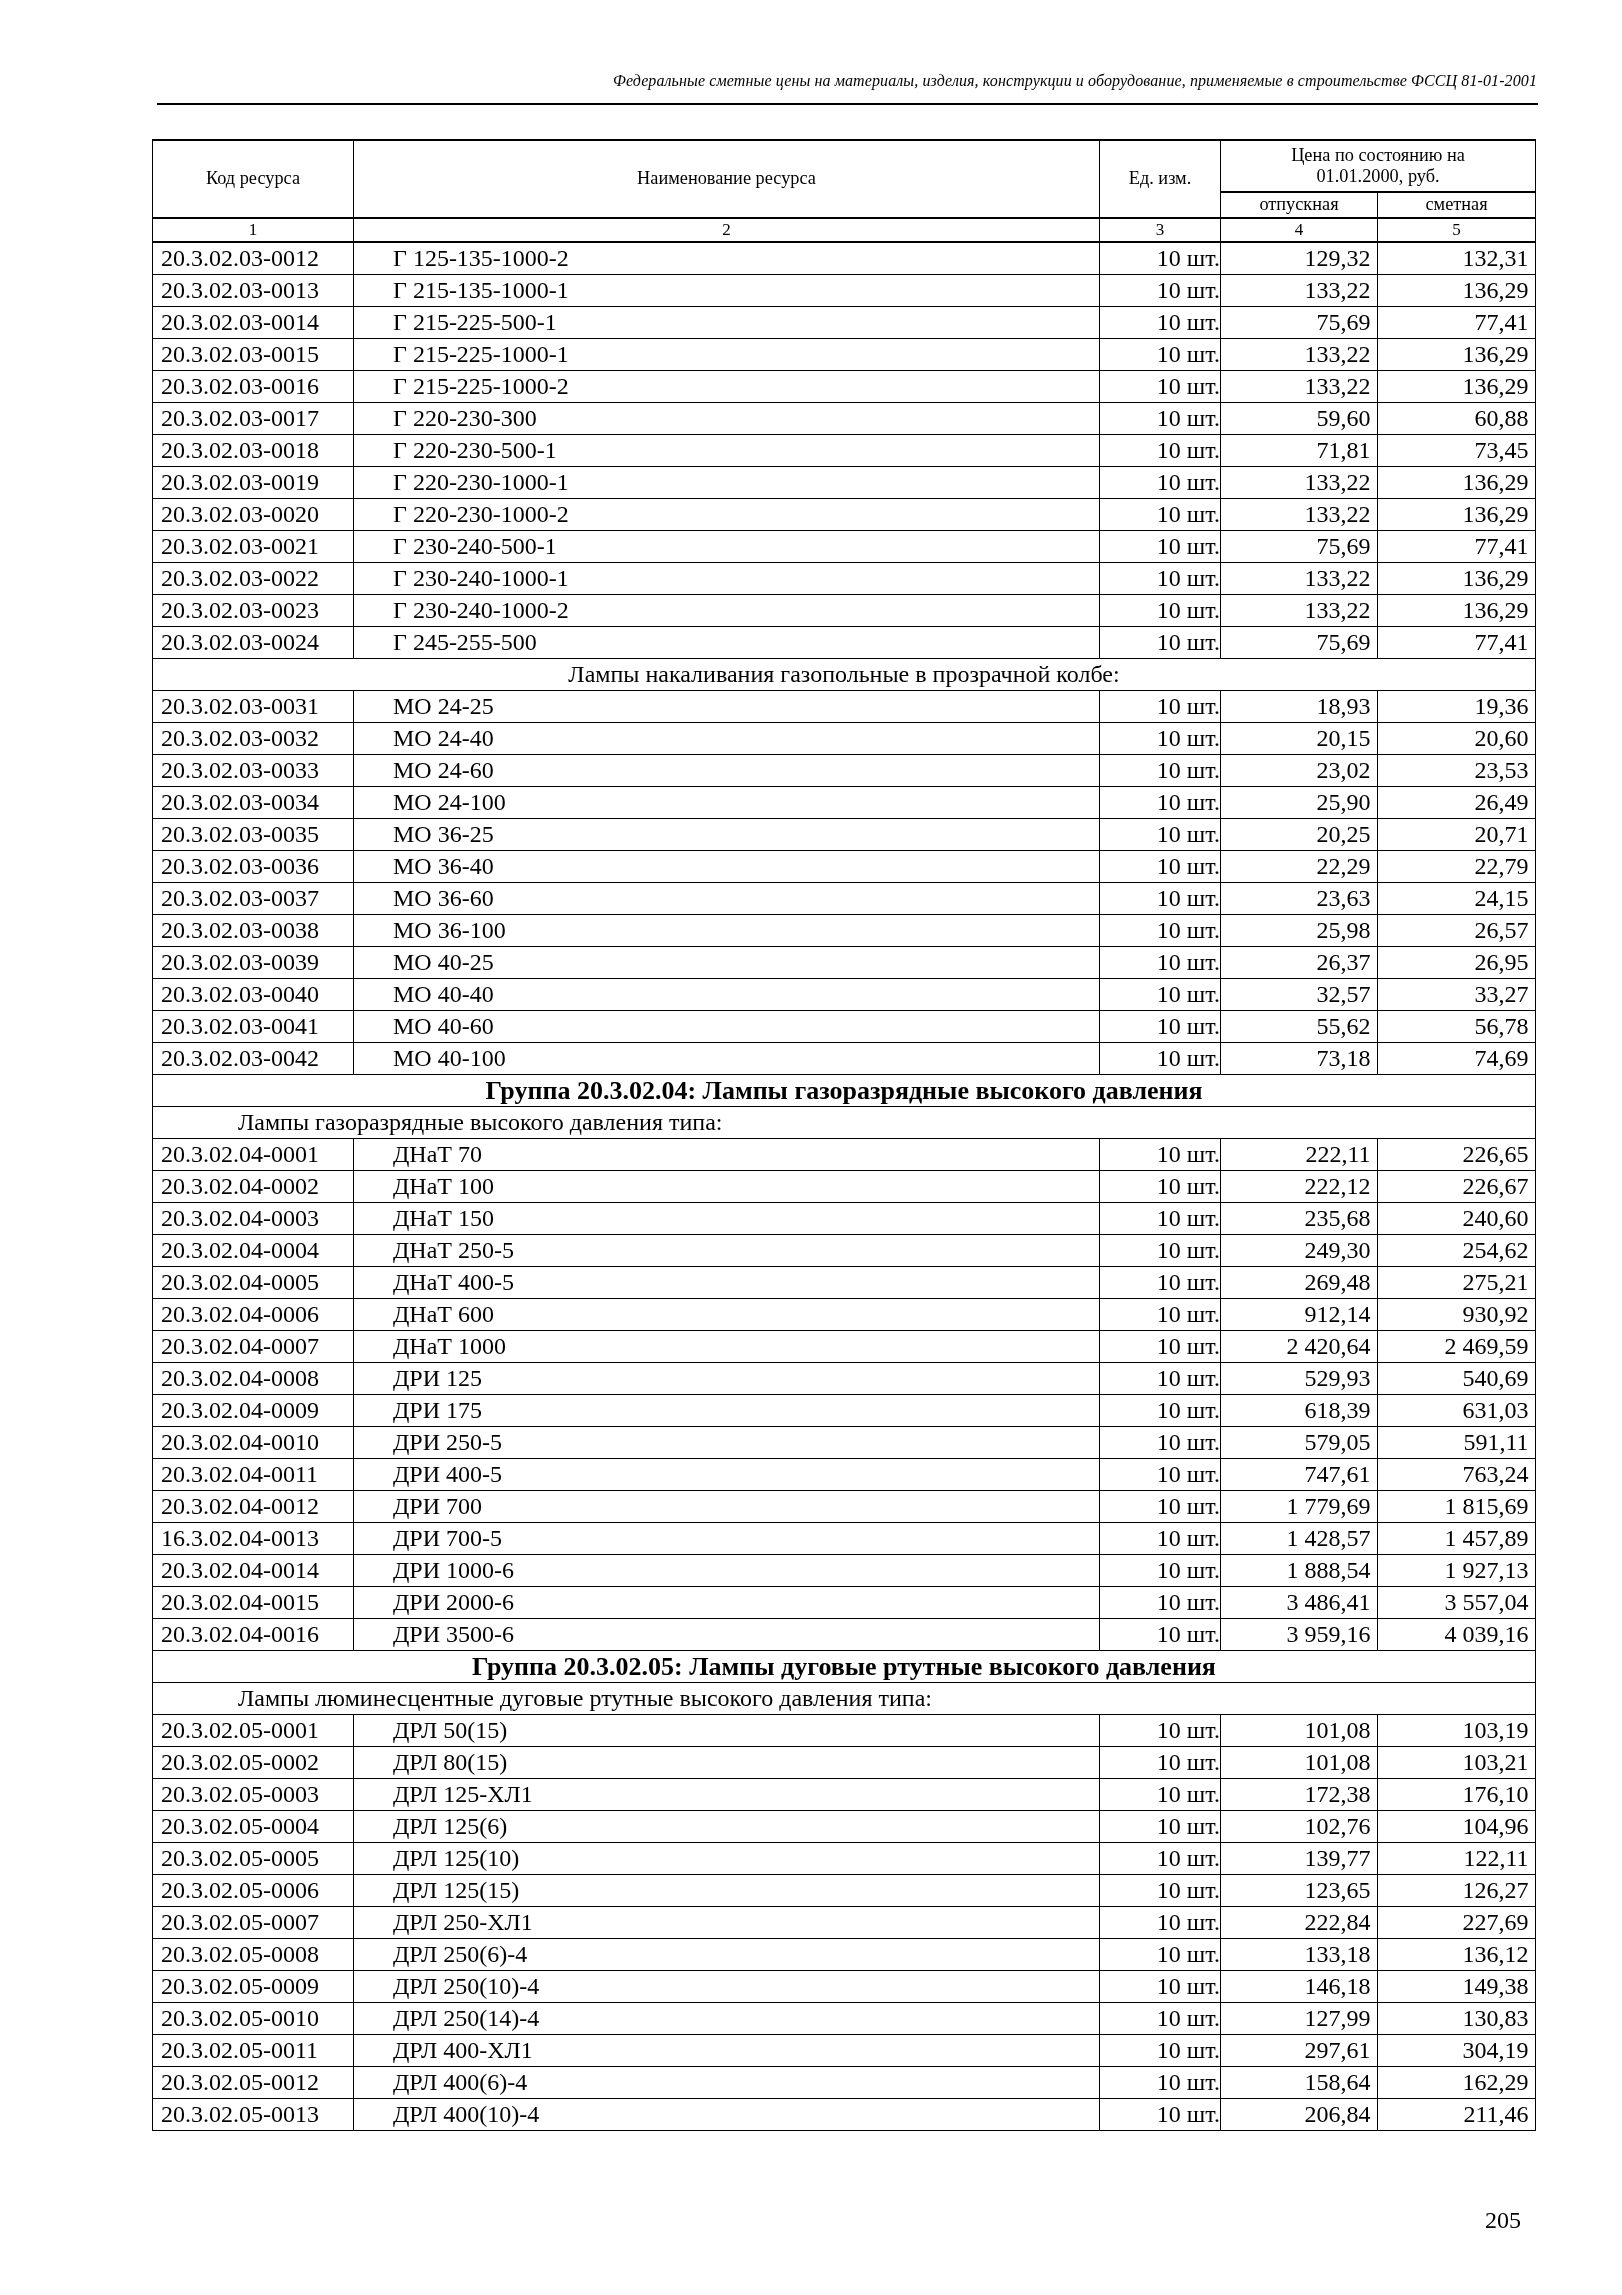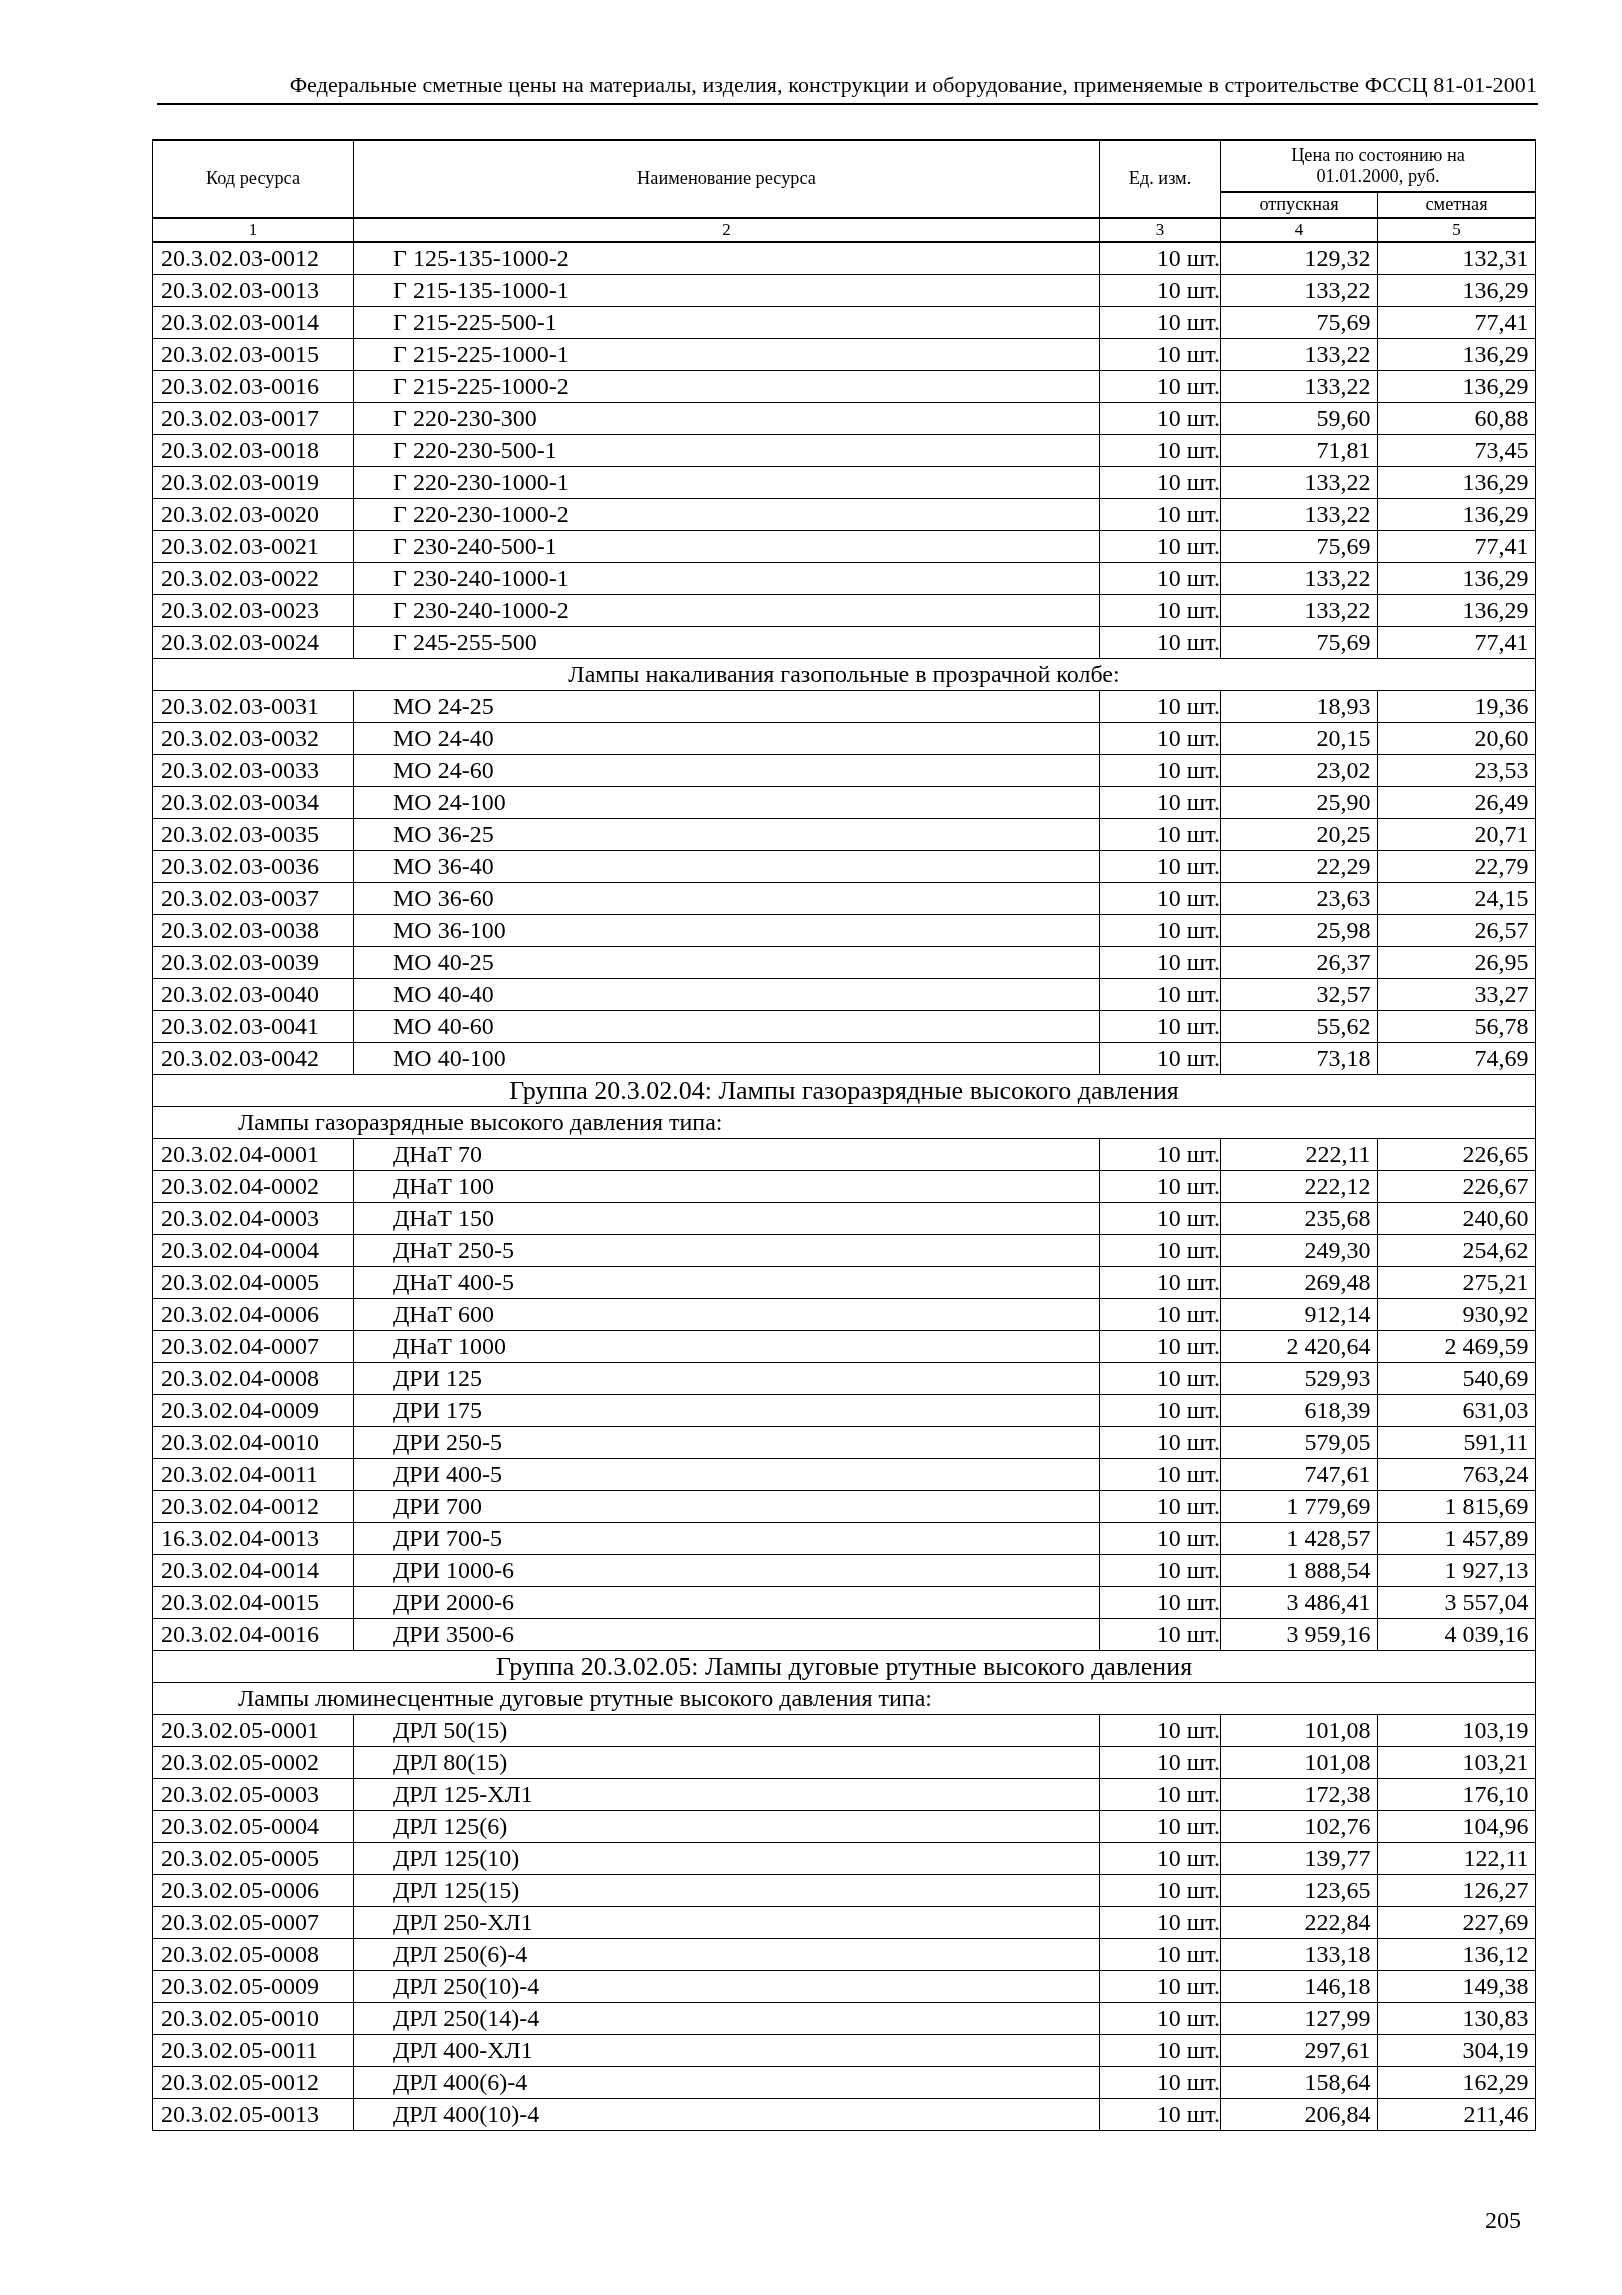--- a/index.html
+++ b/index.html
@@ -1,33 +1,33 @@
 <!DOCTYPE html>
 <html style="font-size:10.5px"><head>
 <meta charset="utf-8">
 <style>
   html, body { margin:0; padding:0; background:#fff; }
   body { width:1623px; height:2295px; position:relative; font-family:"Liberation Serif", serif; color:#000; }
-  .running-header { position:absolute; left:196px; top:72px; width:1341px; text-align:right; font-size:22px; letter-spacing:0.1px; }
+  .running-header { position:absolute; left:196px; top:72px; width:1341px; text-align:right; font-style:italic; font-size:16px; letter-spacing:0.1px; }
   .header-rule { position:absolute; left:157px; top:103px; width:1381px; height:2px; background:#000; }
   table.price { position:absolute; left:152px; top:139px; width:1383px; border-collapse:collapse; table-layout:fixed; }
   table.price td, table.price th { border:1.3px solid #000; padding:0; font-weight:normal; }
   table.price thead th { font-size:18.3px; text-align:center; vertical-align:middle; border-width:2px 1.3px; }
   th.h-code { height:74px; }
   th.h-sub { height:23.6px; font-size:17.7px; }
   tr.num-row td { font-size:17px; text-align:center; height:22px; border-bottom:2px solid #000; }
   tr.item td { height:31px; font-size:24px; line-height:29px; }
   td.c-code { padding-left:7.9px !important; white-space:nowrap; }
   td.c-name { padding-left:39px !important; white-space:nowrap; }
   td.c-unit { text-align:right; }
   td.c-price { text-align:right; padding-right:6.5px !important; }
   tr.sub td { height:31px; font-size:24px; line-height:29px; }
   tr.sub td.center { text-align:center; padding-left:0; }
   tr.sub td.left { padding-left:85px; }
-  tr.group td { height:31px; font-size:26px; font-weight:normal; text-align:center; line-height:29px; }
+  tr.group td { height:31px; font-size:26px; font-weight:bold; text-align:center; line-height:29px; }
   .page-number { position:absolute; left:1485px; top:2207px; font-size:24px; }
 </style>
 </head>
 <body>
 
 <div class="running-header">Федеральные сметные цены на материалы, изделия, конструкции и оборудование, применяемые в строительстве ФССЦ 81-01-2001</div>
 <div class="header-rule"></div>
 
 <table class="price">
   <colgroup>

